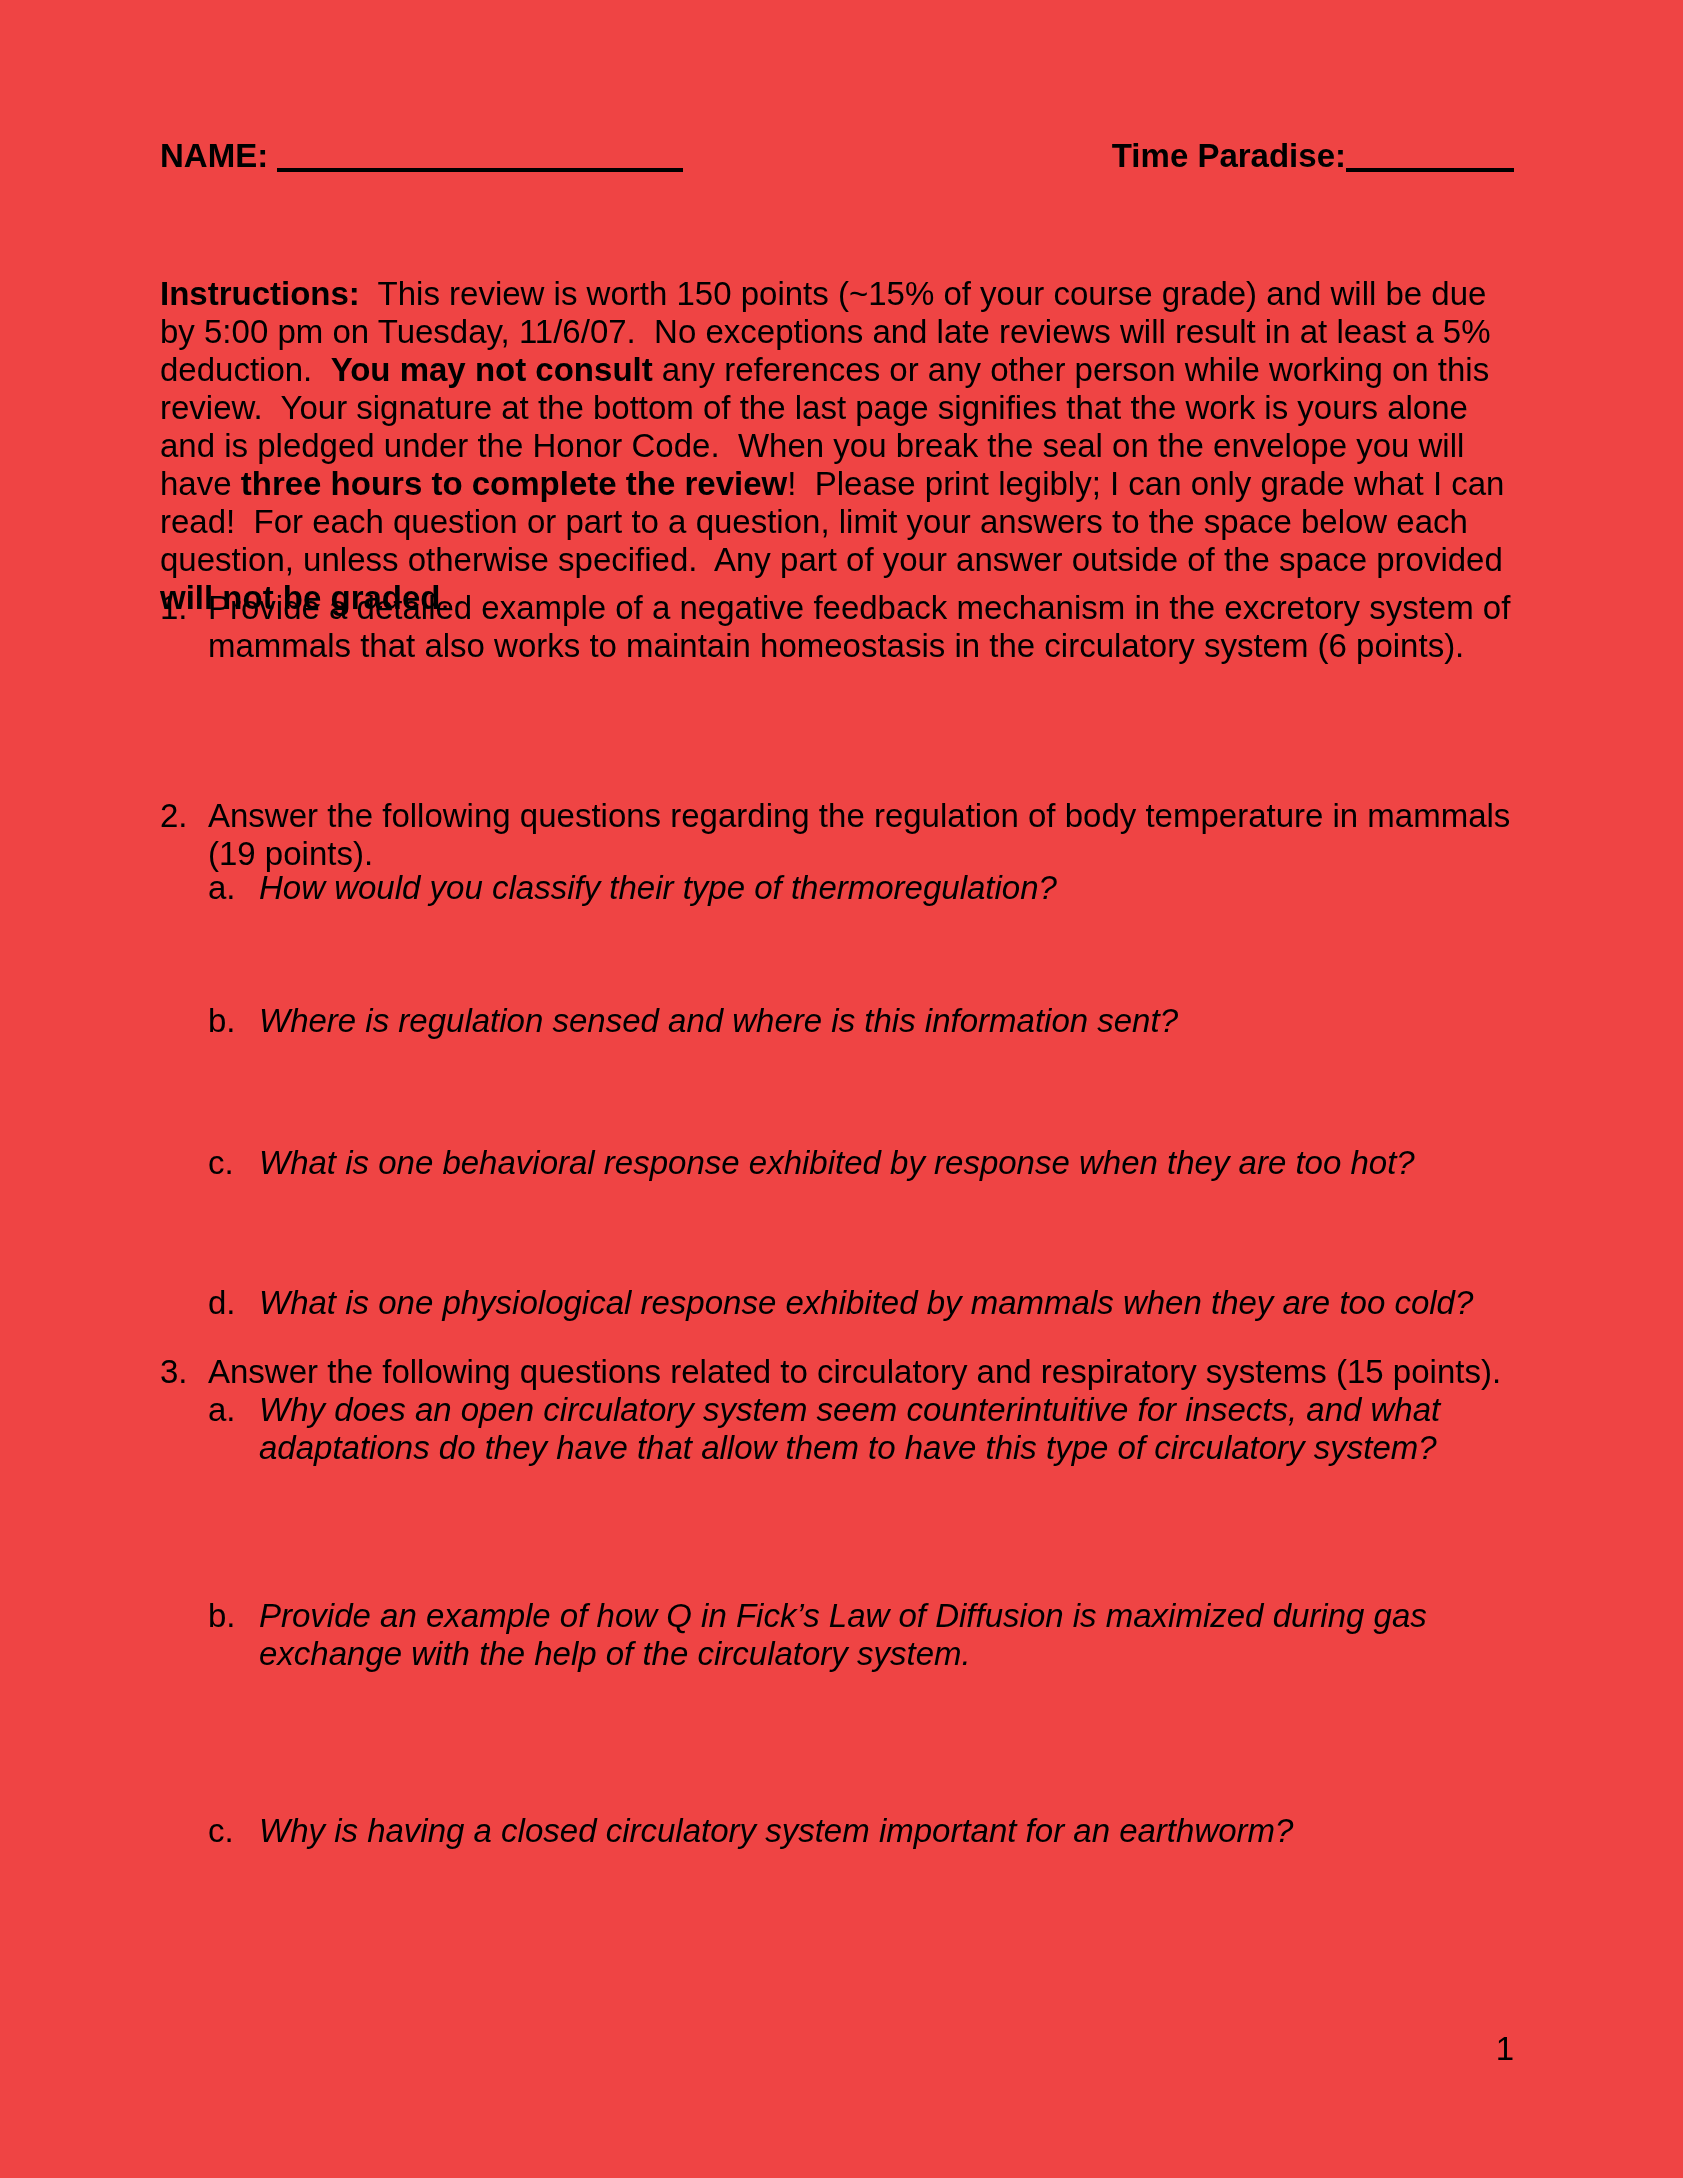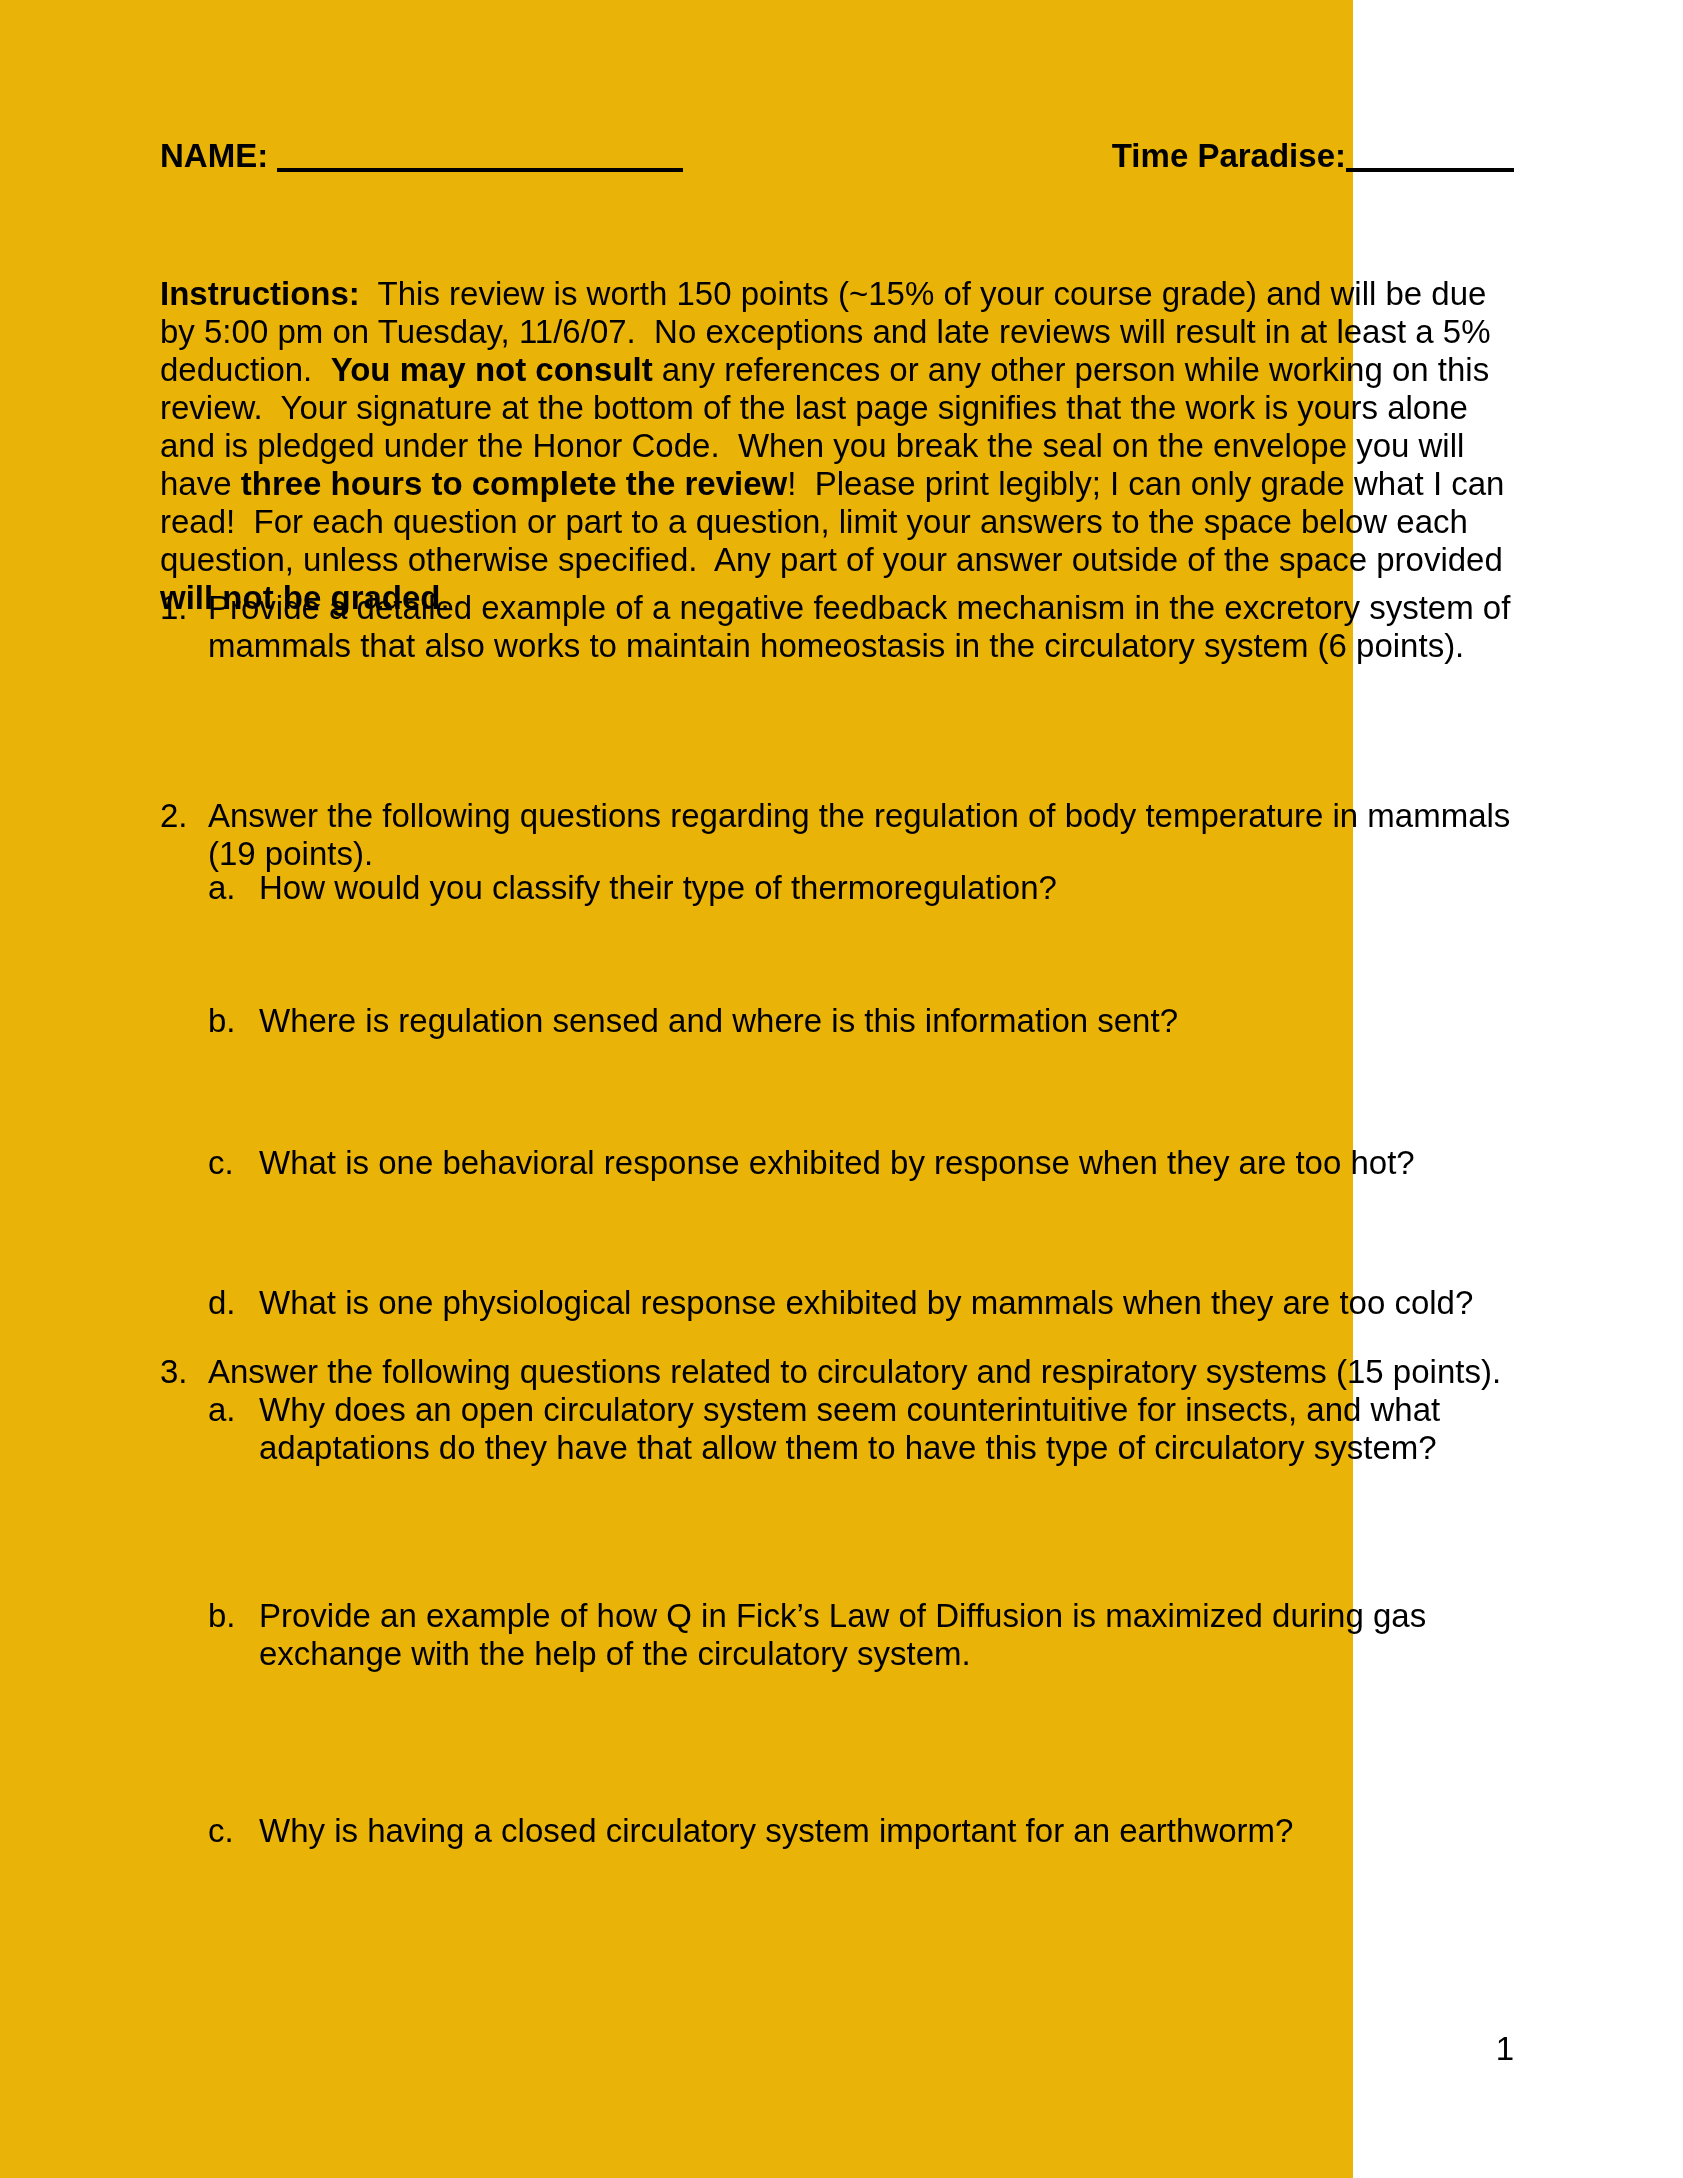--- a/index.html
+++ b/index.html
@@ -2,23 +2,23 @@
 <html><head>
 <meta charset="utf-8">
 <style>
   html, body {
     margin: 0;
     padding: 0;
     background: #ffffff;
   }
   .page {
     position: relative;
-    width: 1353px;
+    width: 1683px;
     height: 2178px;
-    background: #eab308;
+    background: #ef4444;
     font-family: "Liberation Sans", "DejaVu Sans", sans-serif;
     font-size: 33px;
     line-height: 38px;
     color: #000000;
   }
   .abs { position: absolute; }
   .b { font-weight: 700; }
   .row {
     left: 160px;
     width: 1354px;
@@ -51,21 +51,21 @@
   .q-text { flex: 1; }
   .sub {
     left: 208px;
     width: 1307px;
     display: flex;
   }
   .sub-letter {
     width: 51px;
     flex: 0 0 51px;
   }
-  .sub-text { flex: 1; }
+  .sub-text { flex: 1; font-style: italic; }
   .pagenum {
     left: 160px;
     width: 1354px;
     text-align: right;
   }
 </style>
 </head>
 <body>
 
 <div class="page">

